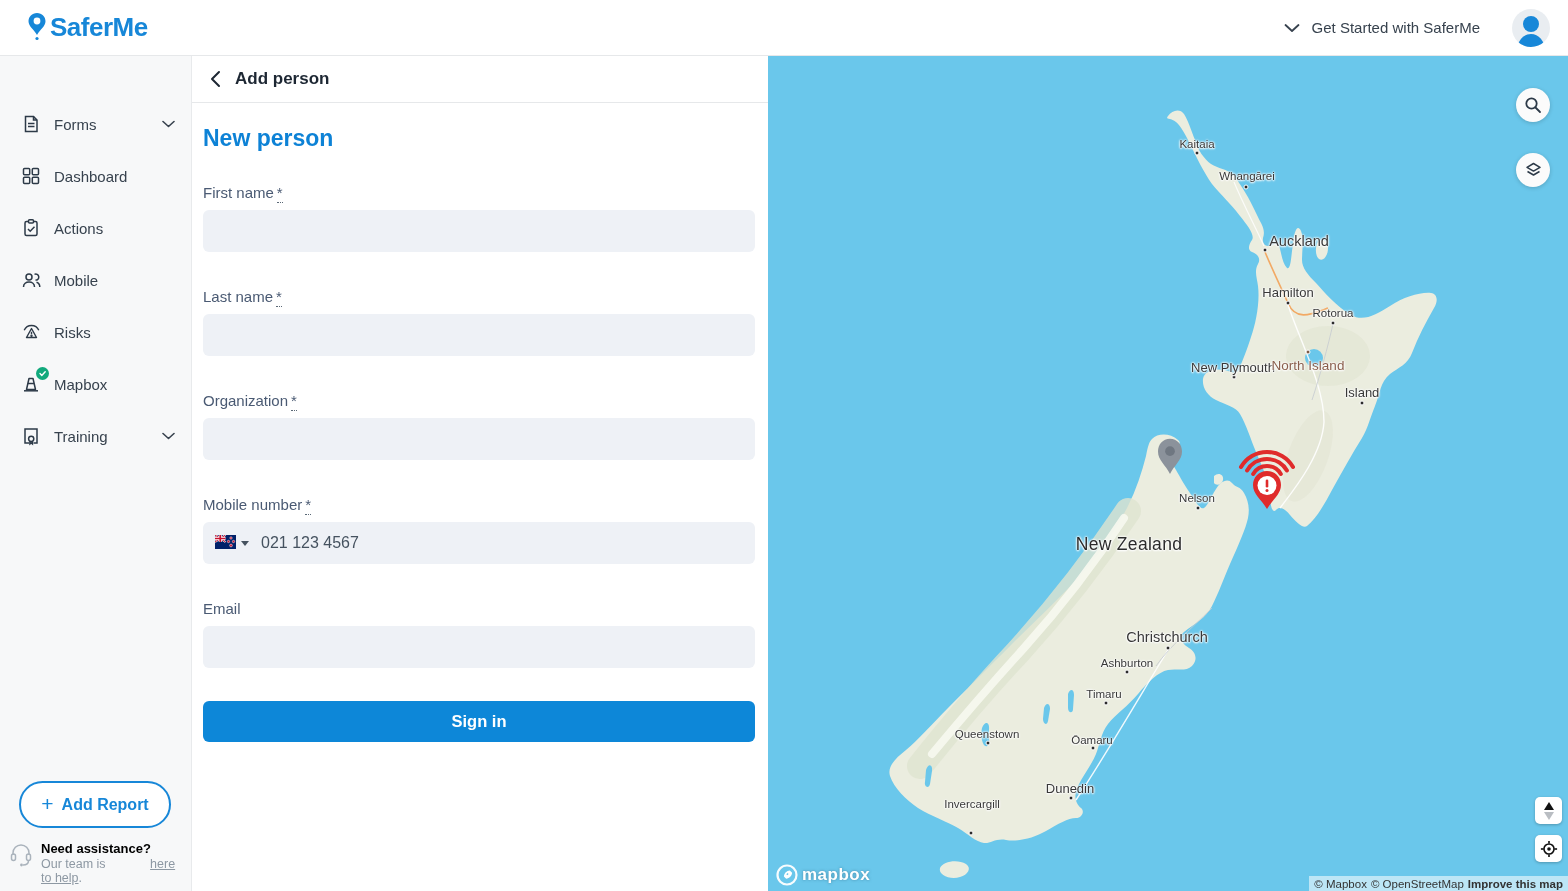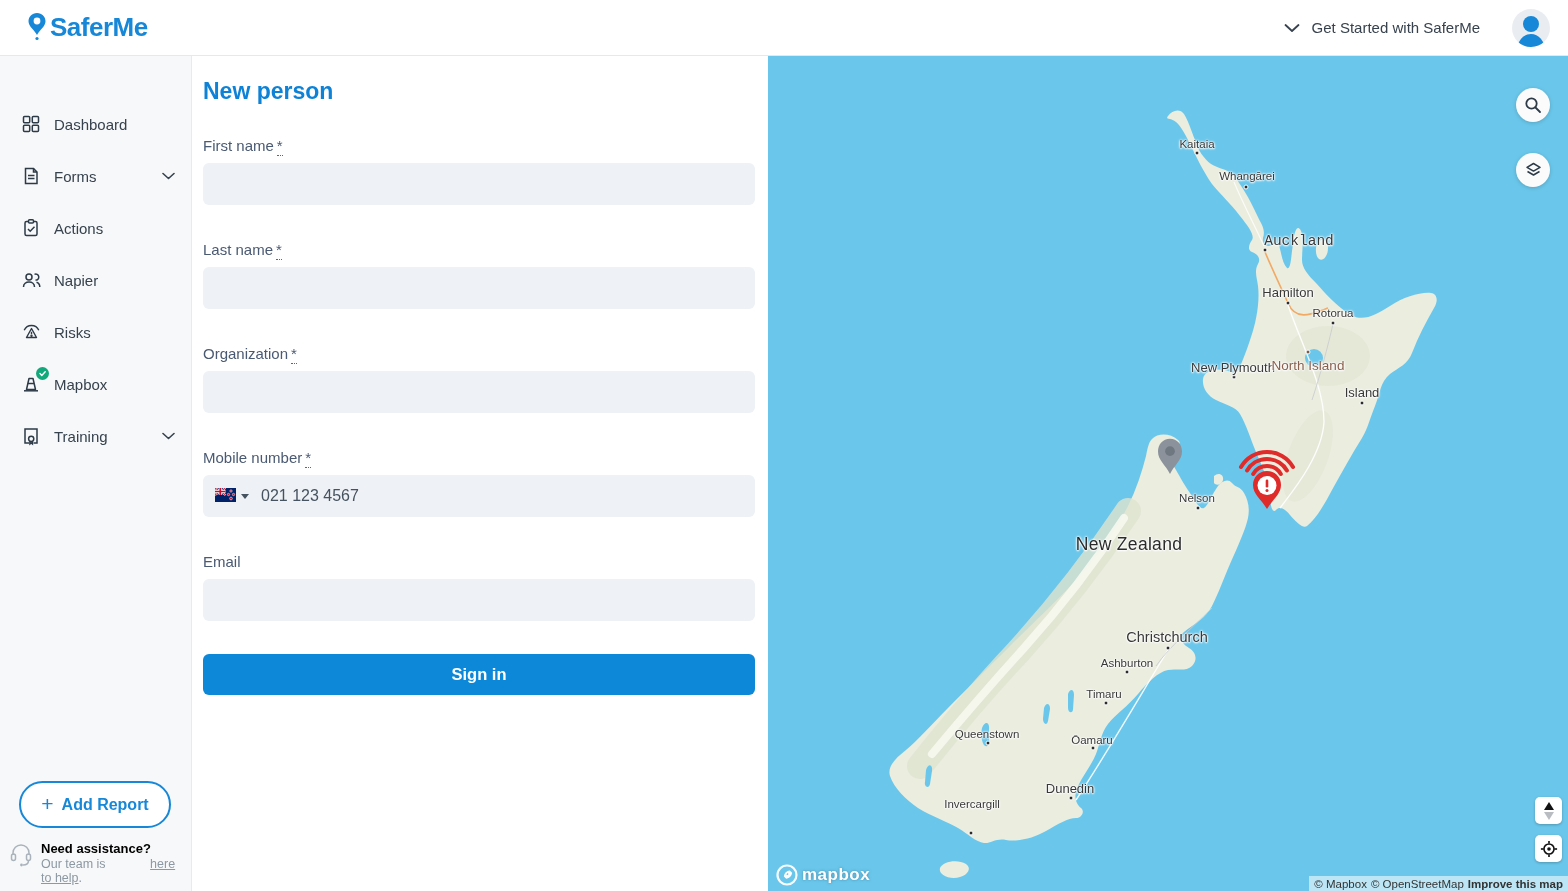--- a/index.html
+++ b/index.html
@@ -121,66 +121,66 @@
       </div>
     </div>
   </div>
 
   <div class="sidebar">
     <div class="nav">
 
       <div class="nav-item">
         <span class="nicon">
           <svg width="20" height="20" viewBox="0 0 20 20" fill="none" stroke="#2d3a48" stroke-width="1.5">
-            <rect x="2.5" y="2.5" width="6.2" height="6.2" rx="1"></rect>
-              <rect x="11.3" y="2.5" width="6.2" height="6.2" rx="1"></rect>
-            <rect x="2.5" y="11.3" width="6.2" height="6.2" rx="1"></rect>
-              <rect x="11.3" y="11.3" width="6.2" height="6.2" rx="1"></rect>
-          </svg>
-        </span>
-        <span class="nlabel">Dashboard</span>
-      </div>
-
-      <div class="nav-item">
-        <span class="nicon">
-          <svg width="20" height="20" viewBox="0 0 20 20" fill="none" stroke="#2d3a48" stroke-width="1.5">
             <path d="M4.5 2.5 h8 l3.5 3.5 v11.5 h-11.5 z"></path>
               <path d="M12.5 2.5 v3.5 h3.5"></path>
             <line x1="7" y1="9.5" x2="13.5" y2="9.5"></line>
               <line x1="7" y1="12.5" x2="13.5" y2="12.5"></line>
           </svg>
         </span>
         <span class="nlabel">Forms</span>
         <span class="nchev">
           <svg width="13" height="8" viewBox="0 0 13 8">
               <path d="M1 1.5 L6.5 6.5 L12 1.5" fill="none" stroke="#37424e" stroke-width="1.6" stroke-linecap="round" stroke-linejoin="round"></path>
             </svg>
         </span>
       </div>
 
       <div class="nav-item">
         <span class="nicon">
           <svg width="20" height="20" viewBox="0 0 20 20" fill="none" stroke="#2d3a48" stroke-width="1.5">
+            <rect x="2.5" y="2.5" width="6.2" height="6.2" rx="1"></rect>
+              <rect x="11.3" y="2.5" width="6.2" height="6.2" rx="1"></rect>
+            <rect x="2.5" y="11.3" width="6.2" height="6.2" rx="1"></rect>
+              <rect x="11.3" y="11.3" width="6.2" height="6.2" rx="1"></rect>
+          </svg>
+        </span>
+        <span class="nlabel">Dashboard</span>
+      </div>
+
+      <div class="nav-item">
+        <span class="nicon">
+          <svg width="20" height="20" viewBox="0 0 20 20" fill="none" stroke="#2d3a48" stroke-width="1.5">
             <rect x="4" y="3.5" width="12" height="14" rx="1.5"></rect>
             <rect x="7.5" y="1.8" width="5" height="3.2" rx="1" fill="#f7f8f9"></rect>
             <path d="M7 11 l2.2 2.2 L13.5 8.8"></path>
           </svg>
         </span>
         <span class="nlabel">Actions</span>
       </div>
 
       <div class="nav-item">
         <span class="nicon">
           <svg width="21" height="20" viewBox="0 0 21 20" fill="none" stroke="#2d3a48" stroke-width="1.5">
             <circle cx="8" cy="7" r="3"></circle>
             <path d="M2.5 17 c0-3.2 2.5-5 5.5-5 s5.5 1.8 5.5 5"></path>
             <path d="M13.5 4.4 a3 3 0 1 1 1 5.7 M15.5 12.2 c2 .6 3.3 2.3 3.3 4.8"></path>
           </svg>
         </span>
-        <span class="nlabel">Napier</span>
+        <span class="nlabel">Mobile</span>
       </div>
 
       <div class="nav-item">
         <span class="nicon">
           <svg width="21" height="21" viewBox="0 0 21 21" fill="none" stroke="#2d3a48" stroke-width="1.4">
             <path d="M3.2 8.2 a8 8 0 0 1 14.6 0"></path>
             <path d="M10.5 6.5 L15.5 15.5 H5.5 Z" stroke-linejoin="round"></path>
             <line x1="10.5" y1="9.8" x2="10.5" y2="12.2"></line>
             <circle cx="10.5" cy="13.8" r="0.5" fill="#2d3a48"></circle>
           </svg>
@@ -237,20 +237,28 @@
         </svg>
       </span>
       <div>
         <div class="assist-title">Need assistance?</div>
         <div class="assist-body"><span>Our team is </span><a>here to help</a><span>.</span></div>
       </div>
     </div>
   </div>
 
   <div class="panel">
+    <div class="panel-header">
+      <button class="back-btn">
+        <svg width="15" height="18" viewBox="0 0 15 18">
+            <path d="M11 2 L4 9 L11 16" fill="none" stroke="#1d2733" stroke-width="2" stroke-linecap="round" stroke-linejoin="round"></path>
+          </svg>
+      </button>
+      <span class="panel-header-title">Add person</span>
+    </div>
 
     <div class="panel-body">
       <div class="panel-title">New person</div>
 
       <div class="field">
         <div class="field-label"><span>First name</span><span class="req">*</span></div>
         <input class="tinput" type="text" value="" style="">
       </div>
 
       <div class="field">
@@ -354,21 +362,21 @@
       <path d="M565,268 C560,290 552,320 544,344" fill="none" stroke="#c6cbd1" stroke-width="1" opacity="0.8"></path>
       <path d="M444,552 C420,576 402,590 388,610" fill="none" stroke="#c6cbd1" stroke-width="1" opacity="0.8"></path>
     </svg>
 
     <div>
         <span class="map-dot" style="left: 429px; top: 97px;"></span>
         <span class="map-label sm" style="left: 429px; top: 88px;">Kaitaia</span>
         <span class="map-dot" style="left: 478px; top: 131px;"></span>
         <span class="map-label sm" style="left: 479px; top: 120px;">Whangārei</span>
         <span class="map-dot" style="left: 497px; top: 194px;"></span>
-        <span class="map-label lg" style="left: 531px; top: 185px; font-family: Liberation Mono, monospace;">Auckland</span>
+        <span class="map-label lg" style="left: 531px; top: 185px;">Auckland</span>
         <span class="map-dot" style="left: 520px; top: 247px;"></span>
         <span class="map-label md" style="left: 520px; top: 236px;">Hamilton</span>
         <span class="map-dot" style="left: 565px; top: 267px;"></span>
         <span class="map-label sm" style="left: 565px; top: 257px;">Rotorua</span>
         <span class="map-dot" style="left: 466px; top: 321px;"></span>
         <span class="map-label md" style="left: 465px; top: 311px;">New Plymouth</span>
         <span class="map-dot brown" style="left: 540px; top: 296px;"></span>
         <span class="map-label region" style="left: 540px; top: 309px;">North Island</span>
         <span class="map-dot" style="left: 594px; top: 347px;"></span>
         <span class="map-label md" style="left: 594px; top: 336px;">Island</span>

